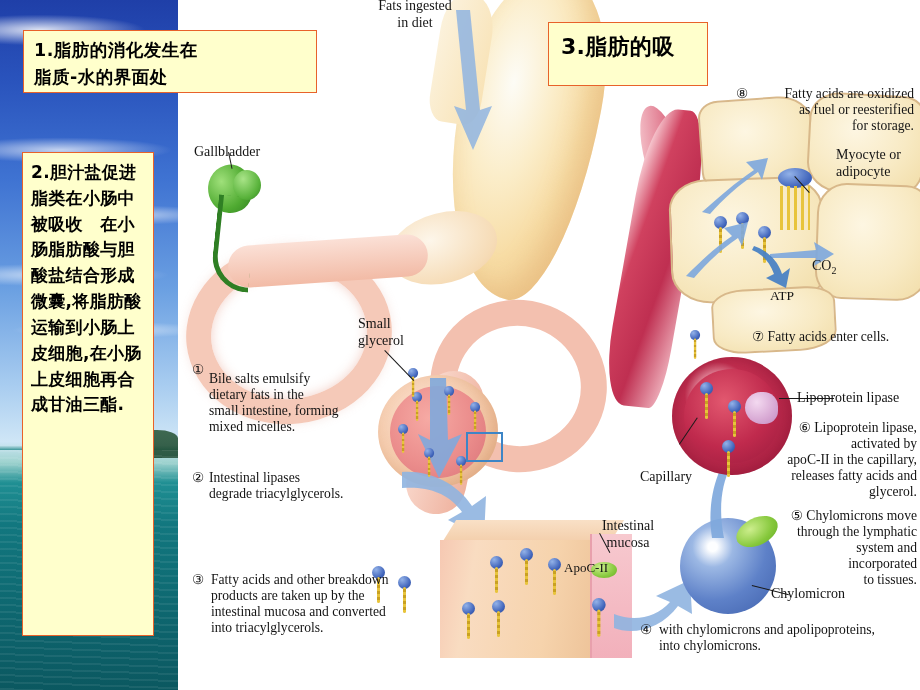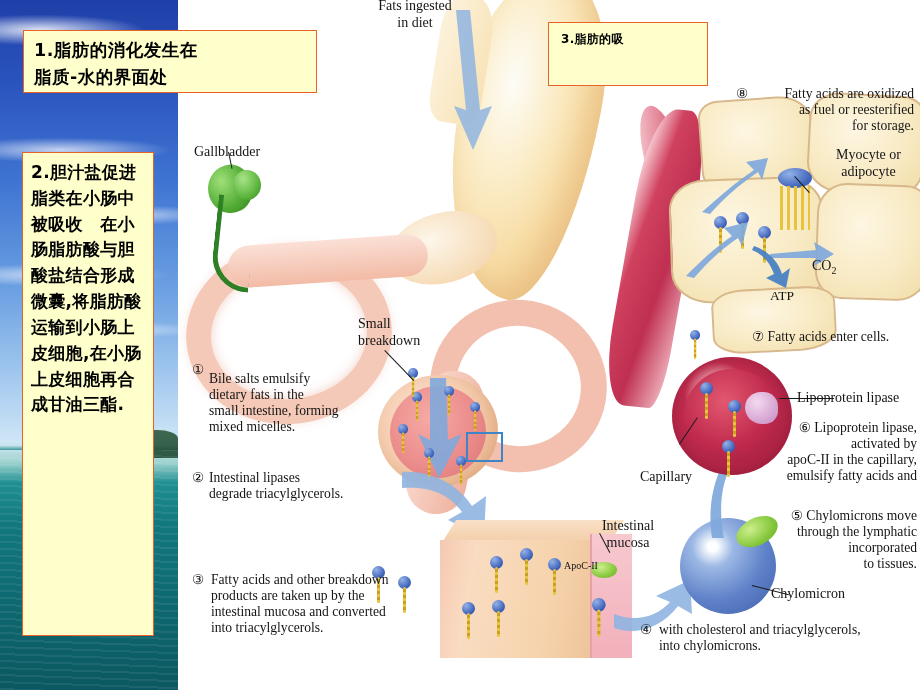--- a/index.html
+++ b/index.html
@@ -46,21 +46,21 @@
     background:#FFFFCC;
     border:1.5px solid #E8622A;
     color:#000;
     font-family:"DejaVu Sans","Liberation Sans",sans-serif;
     font-weight:bold;
     line-height:1.52;
     box-sizing:border-box;
   }
   #callout1{left:23px;top:30px;width:294px;height:63px;padding:6px 10px;font-size:17.5px;letter-spacing:.5px;}
   #callout2{left:22px;top:152px;width:132px;height:484px;padding:7px 8px;font-size:17px;letter-spacing:.3px;}
-  #callout3{left:548px;top:22px;width:160px;height:64px;padding:7px 12px;font-size:12px;letter-spacing:.3px;}
+  #callout3{left:548px;top:22px;width:160px;height:64px;padding:7px 12px;font-size:22px;letter-spacing:.3px;}
 
   
   .fig-text{
     position:absolute;color:#141414;
     font-family:"Liberation Serif","DejaVu Serif",serif;
     line-height:1.18;
   }
   .lbl{font-size:14px;}
   .step{font-size:13.6px;}
   .ctr{text-align:center;}
@@ -466,21 +466,21 @@
 
   <div class="fig-text lbl ctr" style="left:340px;top:-2px;width:150px;">
     <div>Fats ingested</div>
     <div>in diet</div>
   </div>
 
   <div class="fig-text lbl" style="left:194px;top:144px;">Gallbladder</div>
 
   <div class="fig-text lbl" style="left:358px;top:316px;">
     <div>Small</div>
-    <div>breakdown</div>
+    <div>glycerol</div>
   </div>
 
   <div class="fig-text step" style="left:192px;top:362px;width:160px;">
     <div style="position:absolute;left:0;top:0;">①</div>
     <div style="margin-left:17px;margin-top:9px;">
       <div>Bile salts emulsify</div>
       <div>dietary fats in the</div>
       <div>small intestine, forming</div>
       <div>mixed micelles.</div>
     </div>
@@ -502,29 +502,29 @@
       <div class="nowrap">intestinal mucosa and converted</div>
       <div class="nowrap">into triacylglycerols.</div>
     </div>
   </div>
 
   <div class="fig-text lbl ctr" style="left:578px;top:518px;width:100px;">
     <div>Intestinal</div>
     <div>mucosa</div>
   </div>
 
-  <div class="fig-text lbl" style="left:564px;top:560px;font-size:10px;">ApoC-II</div>
+  <div class="fig-text lbl" style="left:564px;top:560px;font-size:13px;">ApoC-II</div>
 
   <div class="fig-text lbl" style="left:771px;top:586px;">Chylomicron</div>
 
   <div class="fig-text lbl" style="left:640px;top:469px;">Capillary</div>
 
   <div class="fig-text lbl" style="left:797px;top:390px;">Lipoprotein lipase</div>
 
-  <div class="fig-text lbl" style="left:836px;top:147px;text-align:center;">
+  <div class="fig-text lbl" style="left:836px;top:147px;">
     <div>Myocyte or</div>
     <div>adipocyte</div>
   </div>
 
   <div class="fig-text lbl" style="left:812px;top:258px;font-size:14px;">
     CO<sub style="font-size:10px;">2</sub>
   </div>
 
   <div class="fig-text lbl" style="left:770px;top:288px;font-size:13.5px;">ATP</div>
 
@@ -539,34 +539,36 @@
 
   <div class="fig-text step" style="left:752px;top:329px;">
     <span>⑦</span>
     <span>Fatty acids enter cells.</span>
   </div>
 
   <div class="fig-text step rgt" style="left:745px;top:420px;width:172px;">
     <div><span>⑥</span> <span>Lipoprotein lipase,</span></div>
     <div>activated by</div>
     <div>apoC-II in the capillary,</div>
-    <div>emulsify fatty acids and</div>
+    <div>releases fatty acids and</div>
+    <div>glycerol.</div>
   </div>
 
   <div class="fig-text step rgt" style="left:745px;top:508px;width:172px;">
     <div><span>⑤</span> <span>Chylomicrons move</span></div>
     <div>through the lymphatic</div>
+    <div>system and</div>
     <div>incorporated</div>
     <div>to tissues.</div>
   </div>
 
   <div class="fig-text step" style="left:640px;top:622px;width:270px;">
     <div style="position:absolute;left:0;top:0;">④</div>
     <div style="margin-left:19px;">
-      <div class="nowrap">with cholesterol and triacylglycerols,</div>
+      <div class="nowrap">with chylomicrons and apolipoproteins,</div>
       <div class="nowrap">into chylomicrons.</div>
     </div>
   </div>
 
   <div class="callout" id="callout1">
     <div>1.脂肪的消化发生在</div>
     <div>脂质-水的界面处</div>
   </div>
 
   <div class="callout" id="callout2">

